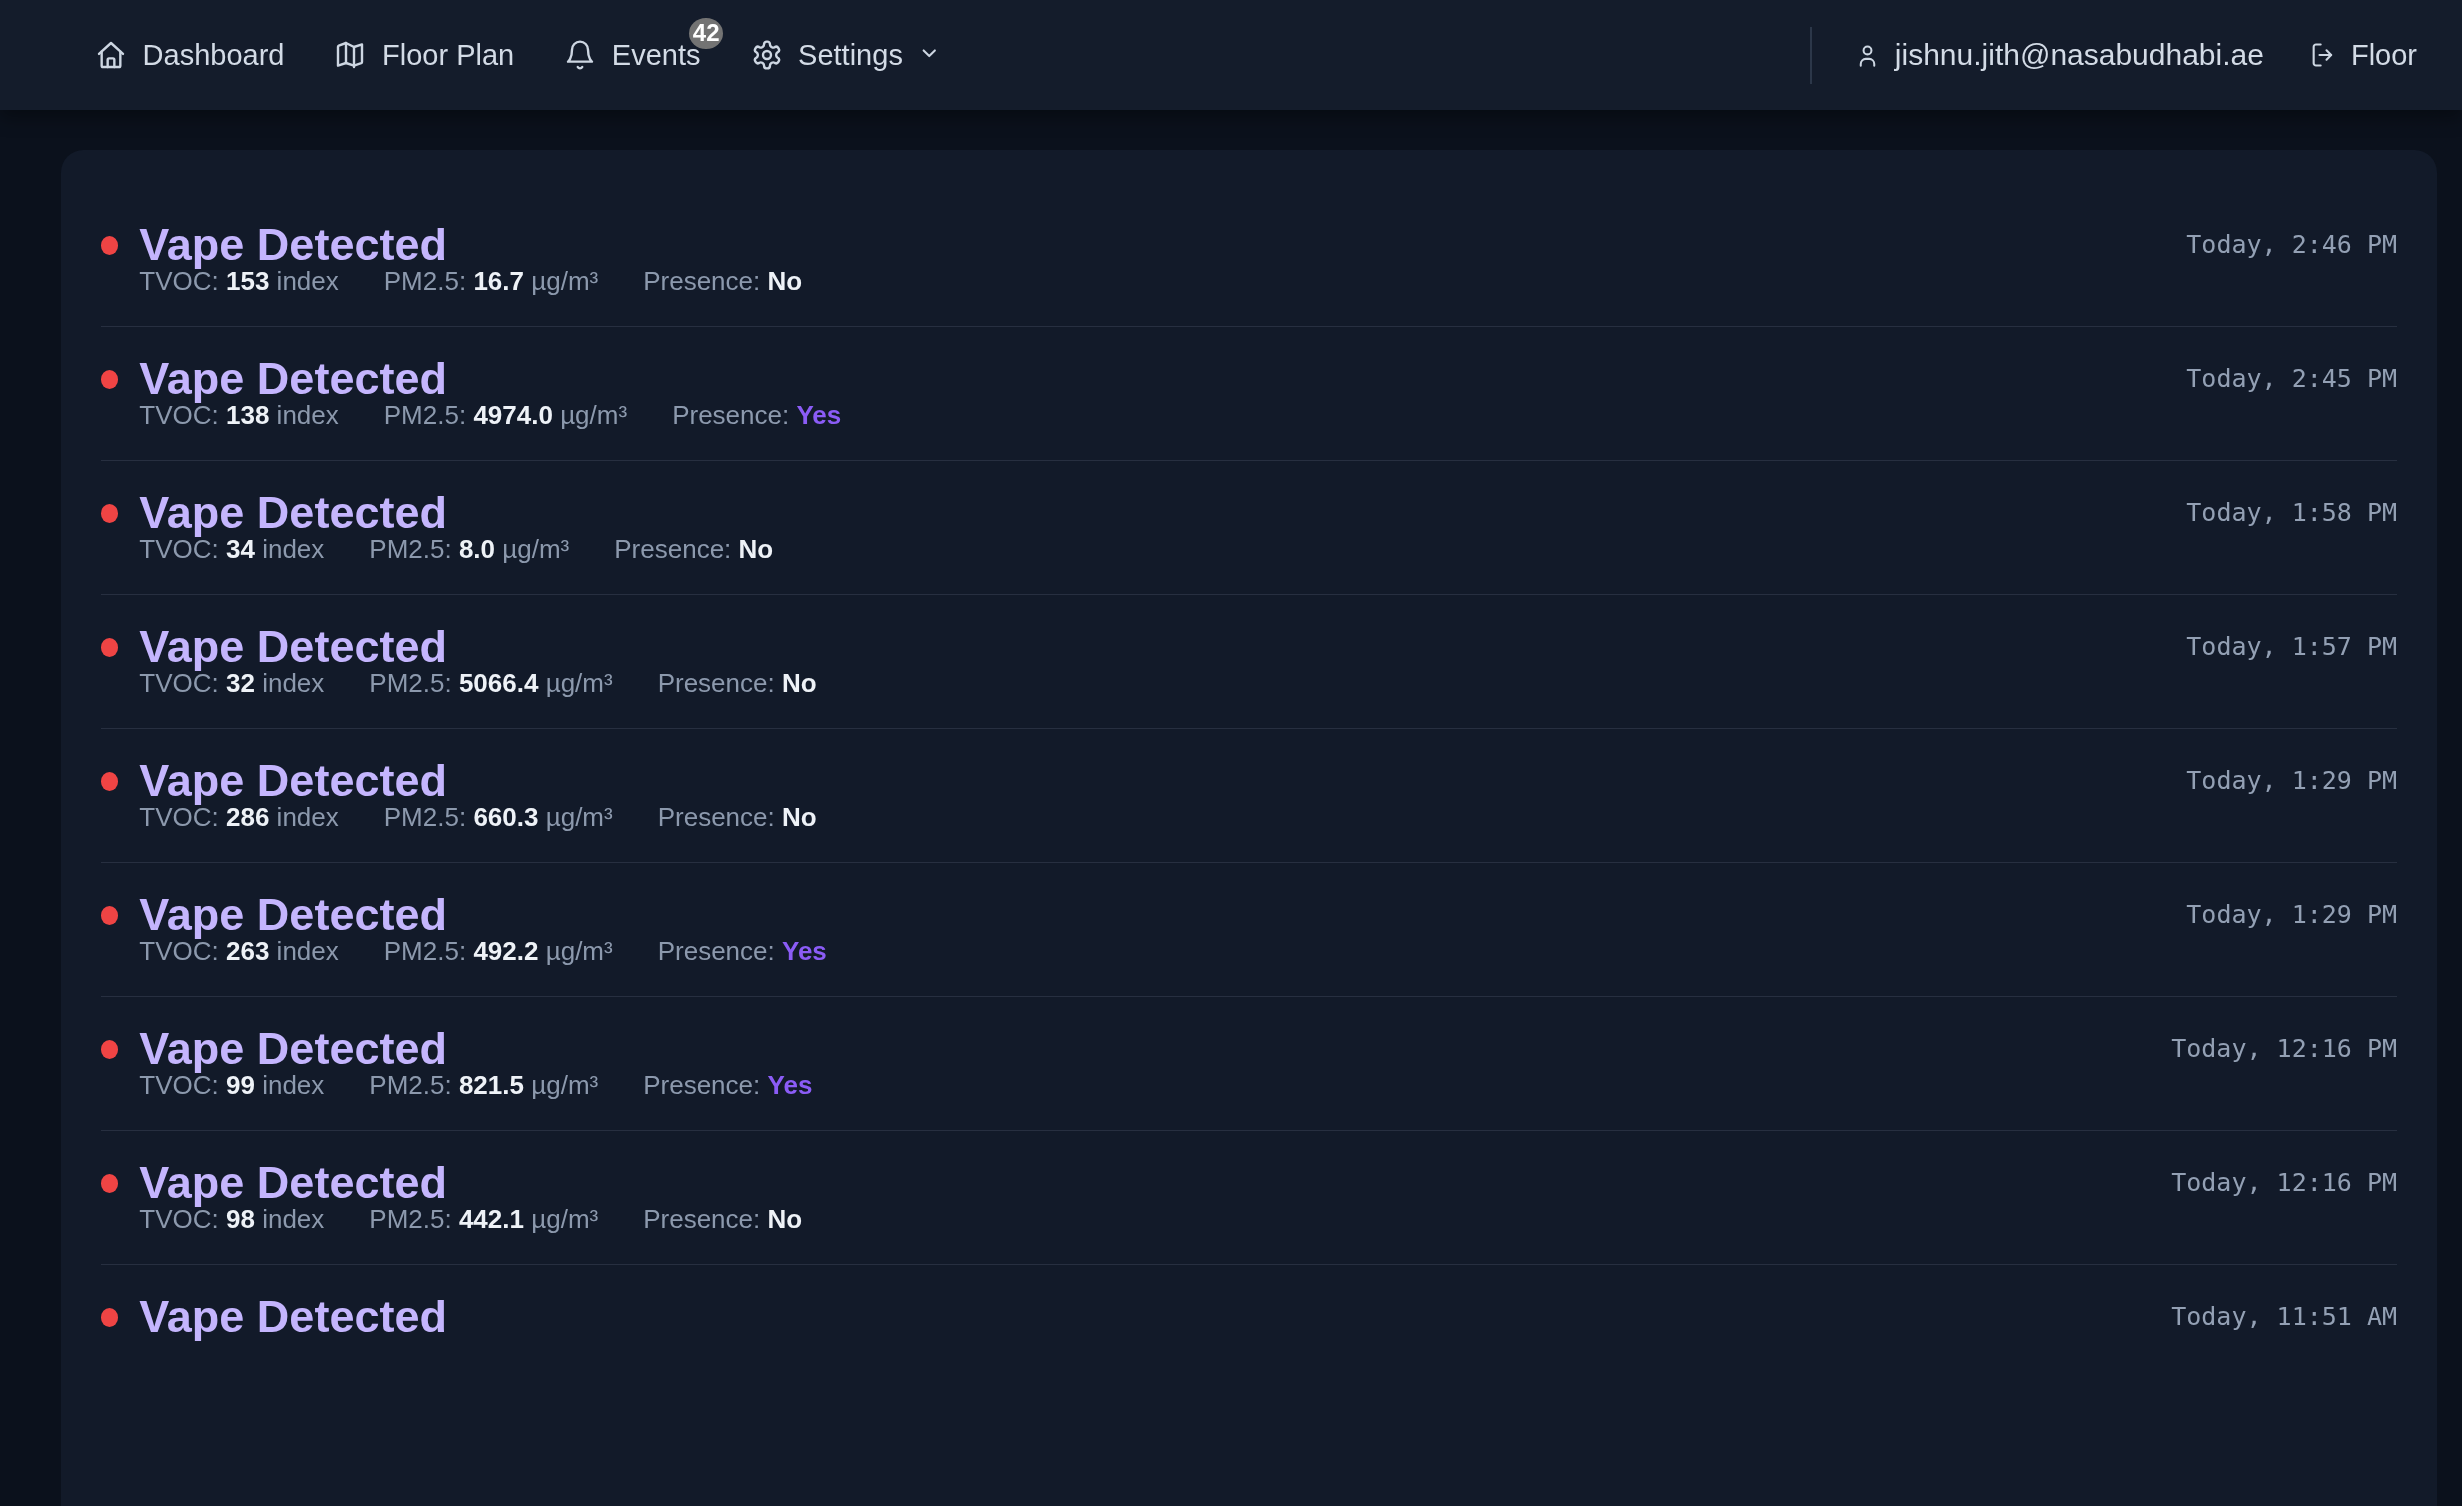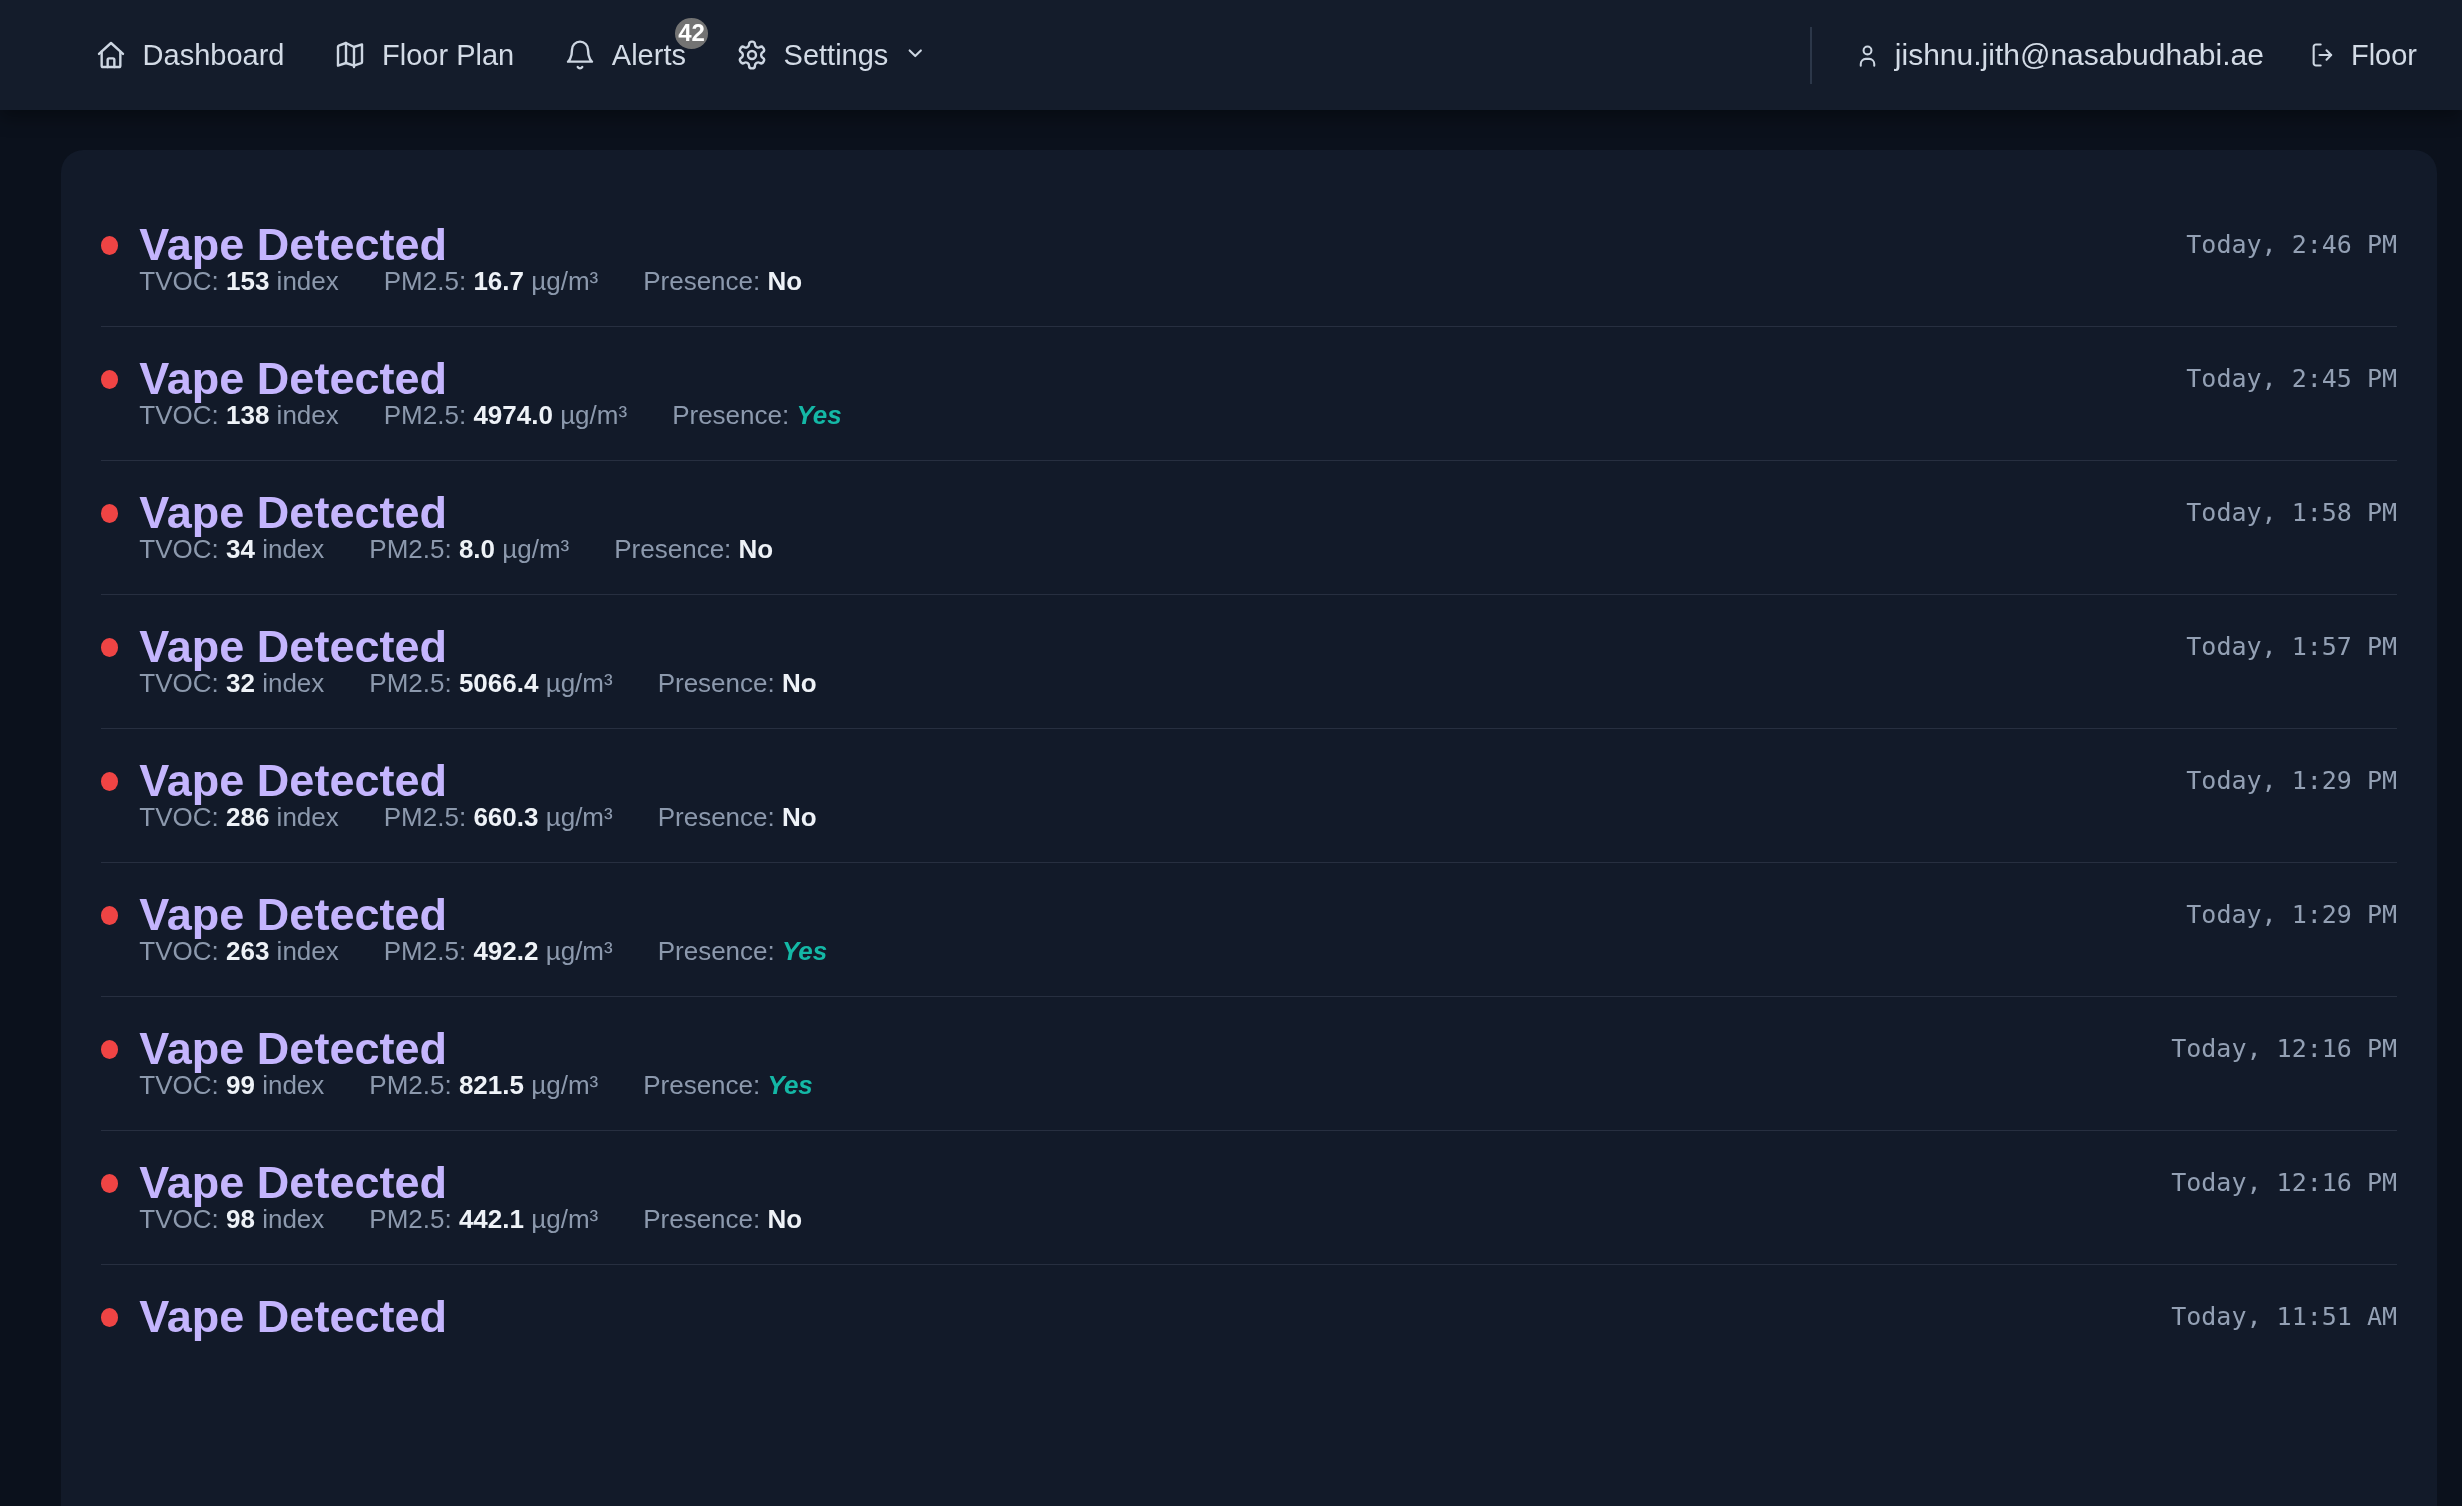--- a/index.html
+++ b/index.html
@@ -93,21 +93,21 @@
   }
   .event-time {
     font-family:"DejaVu Sans Mono", monospace;
     font-size:25px; color:#93a0b4; line-height:42px;
   }
   .event-meta {
     margin-top:0; display:flex; gap:45px;
     font-size:26px; color:#8c99ad; line-height:31px;
   }
   .event-meta .val { color:#eef2f7; font-weight:700; }
-  .event-meta .presence-yes { color:#14b8a6;font-style:italic; }
+  .event-meta .presence-yes { color:#8b5cf6; }
 </style>
 </head>
 <body>
 
 <nav class="topnav">
 
   <button class="nav-item">
     <svg viewBox="0 0 24 24" fill="none" stroke-width="1.8" stroke-linecap="round" stroke-linejoin="round">
       <path d="M3 11.2 12 3l9 8.2"></path>
       <path d="M5 9.5V20a1 1 0 0 0 1 1h12a1 1 0 0 0 1-1V9.5"></path>
@@ -124,21 +124,21 @@
     </svg>
     <span>Floor Plan</span>
   </button>
 
   <button class="nav-item">
     <svg viewBox="0 0 24 24" fill="none" stroke-width="1.8" stroke-linecap="round" stroke-linejoin="round">
       <path d="M6 8a6 6 0 0 1 12 0c0 7 3 9 3 9H3s3-2 3-9"></path>
       <path d="M10.3 21a1.94 1.94 0 0 0 3.4 0"></path>
     </svg>
     <span class="alerts-label">
-      <span>Alerts</span>
+      <span>Events</span>
       <span class="nav-badge">42</span>
     </span>
   </button>
 
   <button class="nav-item">
     <svg viewBox="0 0 24 24" fill="none" stroke-width="1.8" stroke-linecap="round" stroke-linejoin="round">
       <path d="M12.22 2h-.44a2 2 0 0 0-2 2v.18a2 2 0 0 1-1 1.73l-.43.25a2 2 0 0 1-2 0l-.15-.08a2 2 0 0 0-2.73.73l-.22.38a2 2 0 0 0 .73 2.73l.15.1a2 2 0 0 1 1 1.72v.51a2 2 0 0 1-1 1.74l-.15.09a2 2 0 0 0-.73 2.73l.22.38a2 2 0 0 0 2.73.73l.15-.08a2 2 0 0 1 2 0l.43.25a2 2 0 0 1 1 1.73V20a2 2 0 0 0 2 2h.44a2 2 0 0 0 2-2v-.18a2 2 0 0 1 1-1.73l.43-.25a2 2 0 0 1 2 0l.15.08a2 2 0 0 0 2.73-.73l.22-.39a2 2 0 0 0-.73-2.73l-.15-.08a2 2 0 0 1-1-1.74v-.5a2 2 0 0 1 1-1.74l.15-.09a2 2 0 0 0 .73-2.73l-.22-.38a2 2 0 0 0-2.73-.73l-.15.08a2 2 0 0 1-2 0l-.43-.25a2 2 0 0 1-1-1.73V4a2 2 0 0 0-2-2z"></path>
       <circle cx="12" cy="12" r="3"></circle>
     </svg>
     <span>Settings</span>

